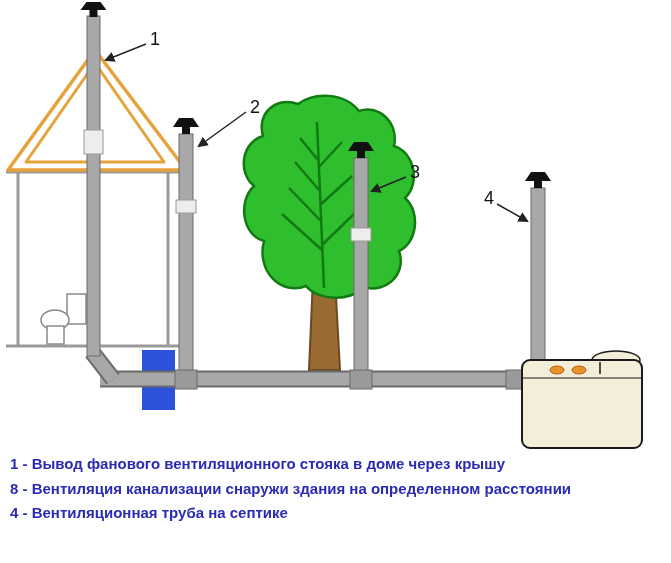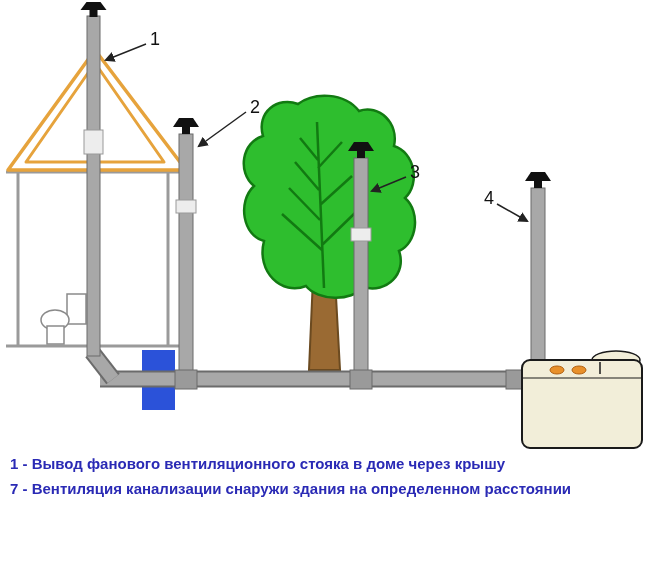--- a/index.html
+++ b/index.html
@@ -104,16 +104,17 @@
   </g>
 
   <text class="callout-num" x="150" y="45">1</text>
   <text class="callout-num" x="250" y="113">2</text>
   <text class="callout-num" x="410" y="178">3</text>
   <text class="callout-num" x="484" y="204">4</text>
 </svg>
 
 <div class="legend">
   <div class="legend-line">1 - Вывод фанового вентиляционного стояка в доме через крышу</div>
-  <div class="legend-line">7 - Вентиляция канализации снаружи здания на определенном расстоянии</div>
+  <div class="legend-line">8 - Вентиляция канализации снаружи здания на определенном расстоянии</div>
+  <div class="legend-line">4 - Вентиляционная труба на септике</div>
 </div>
 
 </div>
 
 </body></html>

